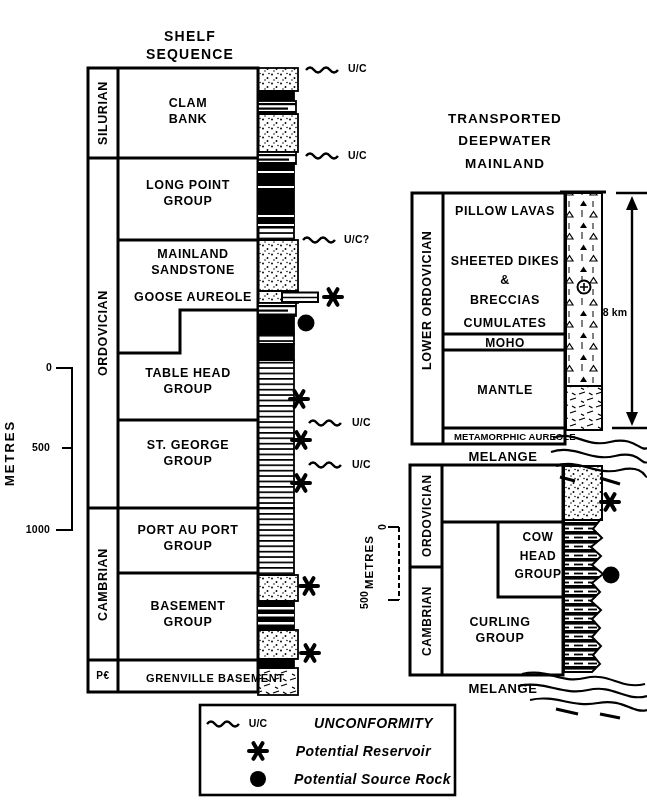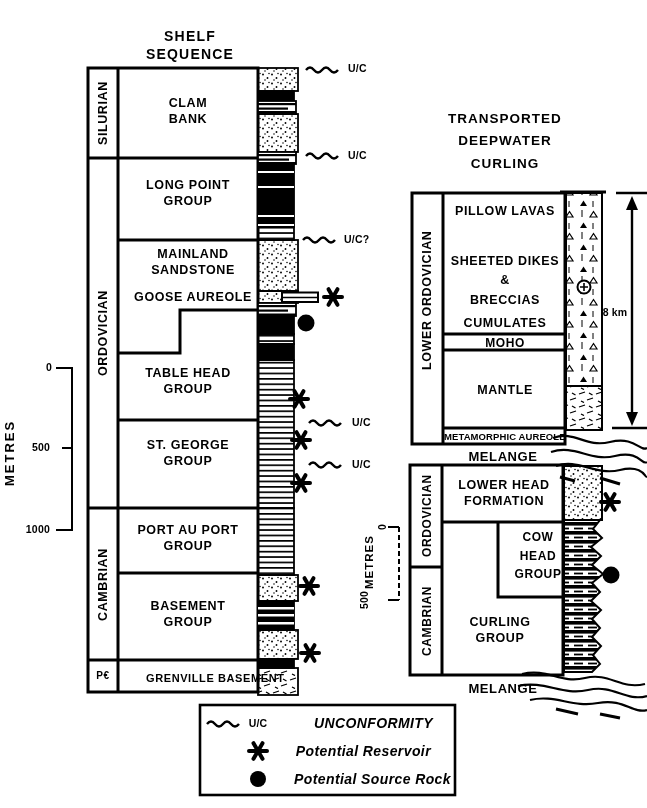--- a/index.html
+++ b/index.html
@@ -7,21 +7,21 @@
     font-family:"Liberation Sans",sans-serif;color:#000;overflow:hidden;}
   .art{position:absolute;left:0;top:0;}
   .lbl{position:absolute;font-weight:bold;text-align:center;white-space:pre-line;
     line-height:1.3;letter-spacing:0.6px;font-size:12.5px;color:#000;}
   .vert{display:flex;align-items:center;justify-content:center;
     writing-mode:vertical-rl;transform:rotate(180deg);line-height:1;}
   .nowrap{white-space:nowrap;}
   .title{font-size:14px;letter-spacing:1.2px;}
   .title2{font-size:13.5px;letter-spacing:1px;line-height:1.65;}
   .small{font-size:10.5px;letter-spacing:0.2px;}
-  .tiny{font-size:9.5px;letter-spacing:0.1px;}
+  .tiny{font-size:9.5px;letter-spacing:0.1px;padding-left:10px;}
   .leg{font-size:14px;text-align:right;letter-spacing:0.4px;font-style:italic;}
   .right{text-align:right;}
 </style>
 </head>
 <body>
 
 <div class="canvas">
 
   <svg class="art" width="647" height="808" viewBox="0 0 647 808">
     <defs>
@@ -235,36 +235,34 @@
   <div class="lbl small right" style="left:16px;top:523px;width:34px;">1000</div>
 
   <div class="lbl small" style="left:348px;top:62px;width:32px;text-align:left;">U/C</div>
   <div class="lbl small" style="left:348px;top:149px;width:32px;text-align:left;">U/C</div>
   <div class="lbl small" style="left:344px;top:233px;width:40px;text-align:left;">U/C?</div>
   <div class="lbl small" style="left:352px;top:416px;width:32px;text-align:left;">U/C</div>
   <div class="lbl small" style="left:352px;top:458px;width:32px;text-align:left;">U/C</div>
 
   <div class="lbl title2" style="left:435px;top:108px;width:140px;">TRANSPORTED
 DEEPWATER
-CURLING</div>
+MAINLAND</div>
   <div class="lbl vert" style="left:412px;top:200px;width:31px;height:200px;">LOWER ORDOVICIAN</div>
   <div class="lbl" style="left:449px;top:203px;width:112px;">PILLOW LAVAS</div>
   <div class="lbl" style="left:449px;top:252px;width:112px;line-height:1.55;">SHEETED DIKES
 &amp;
 BRECCIAS</div>
   <div class="lbl" style="left:449px;top:315px;width:112px;">CUMULATES</div>
   <div class="lbl" style="left:449px;top:336px;width:112px;font-size:12px;">MOHO</div>
   <div class="lbl" style="left:449px;top:382px;width:112px;">MANTLE</div>
   <div class="lbl tiny nowrap" style="left:444px;top:431px;width:120px;">METAMORPHIC AUREOLE</div>
   <div class="lbl" style="left:450px;top:449px;width:106px;font-size:13px;">MELANGE</div>
 
   <div class="lbl vert" style="left:411px;top:468px;width:31px;height:96px;font-size:12px;">ORDOVICIAN</div>
   <div class="lbl vert" style="left:411px;top:571px;width:31px;height:100px;font-size:12px;">CAMBRIAN</div>
-  <div class="lbl" style="left:448px;top:477px;width:112px;">LOWER HEAD
-FORMATION</div>
   <div class="lbl" style="left:498px;top:528px;width:80px;font-size:12px;line-height:1.55;">COW
 HEAD
 GROUP</div>
   <div class="lbl" style="left:446px;top:614px;width:108px;">CURLING
 GROUP</div>
   <div class="lbl" style="left:450px;top:681px;width:106px;font-size:13px;">MELANGE</div>
 
   <div class="lbl vert" style="left:362px;top:533px;width:16px;height:58px;font-size:11.5px;letter-spacing:1px;">METRES</div>
   <div class="lbl vert small" style="left:376px;top:519px;width:12px;height:16px;">0</div>
   <div class="lbl vert small" style="left:358px;top:586px;width:12px;height:28px;">500</div>

